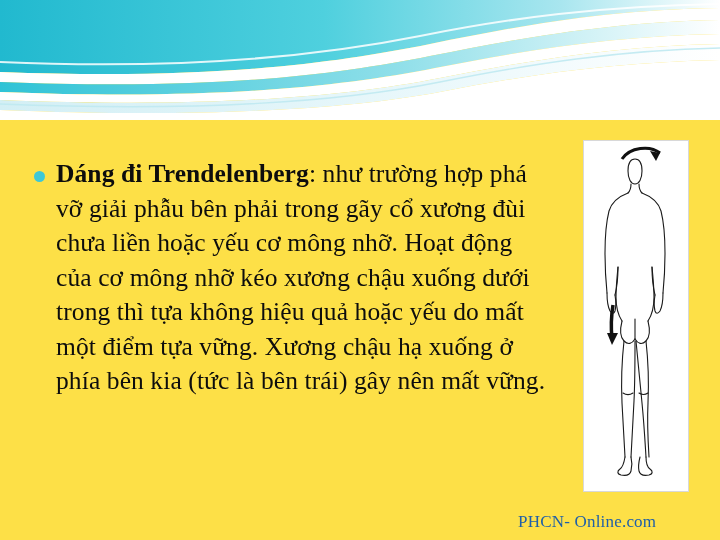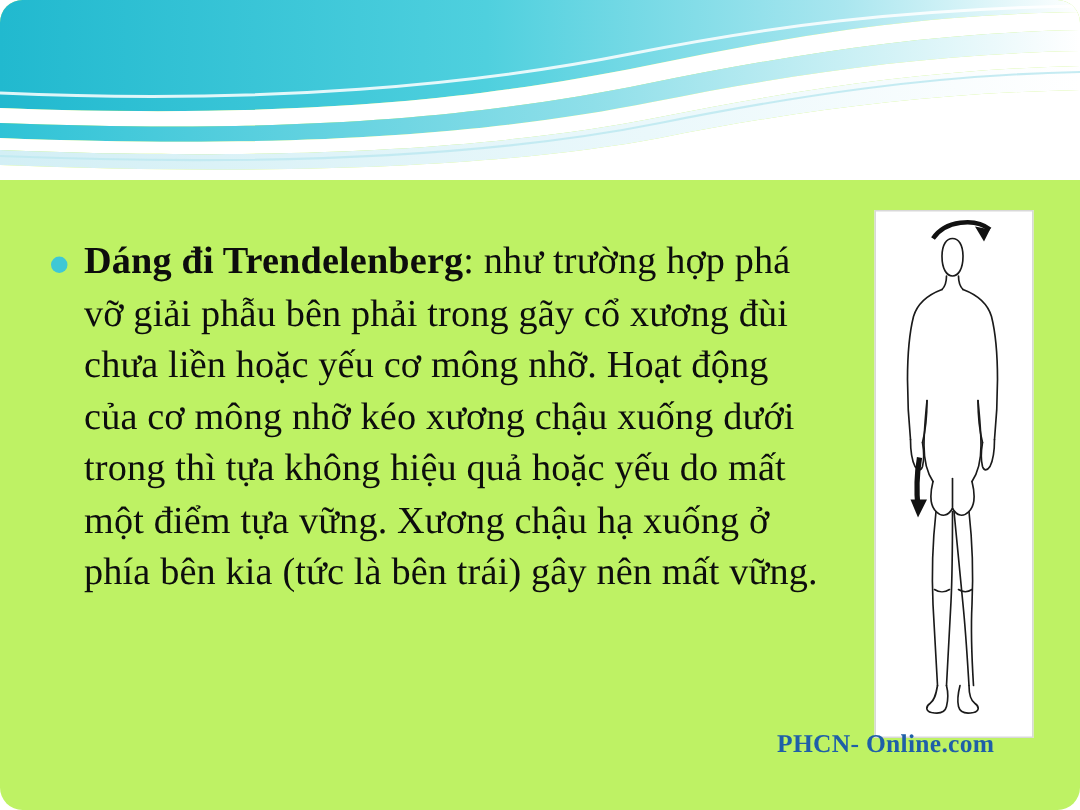--- a/index.html
+++ b/index.html
@@ -11,23 +11,22 @@
     height: 540px;
     background: #ffffff;
     font-family: "Liberation Serif", serif;
     overflow: hidden;
     position: relative;
   }
   .slide {
     position: relative;
     width: 720px;
     height: 540px;
-    background: #bef264;
+    background: #fde047;
     overflow: hidden;
-    border-radius: 15px;
   }
   .header-art {
     position: absolute;
     top: 0;
     left: 0;
     width: 720px;
     height: 120px;
     overflow: hidden;
   }
   .body-area {
@@ -72,23 +71,23 @@
     height: 350px;
     background: #ffffff;
     border: 1px solid #d8d8d8;
   }
   .figure-svg {
     display: block;
   }
   .footer-text {
     position: absolute;
     left: 518px;
-    top: 486px;
+    top: 512px;
     font-family: "Liberation Serif", serif;
-    font-weight: bold;
+    font-weight: normal;
     font-size: 17px;
     color: #1f5fa8;
     letter-spacing: 0.2px;
   }
 </style>
 </head>
 <body>
 
 <div class="slide">
 

